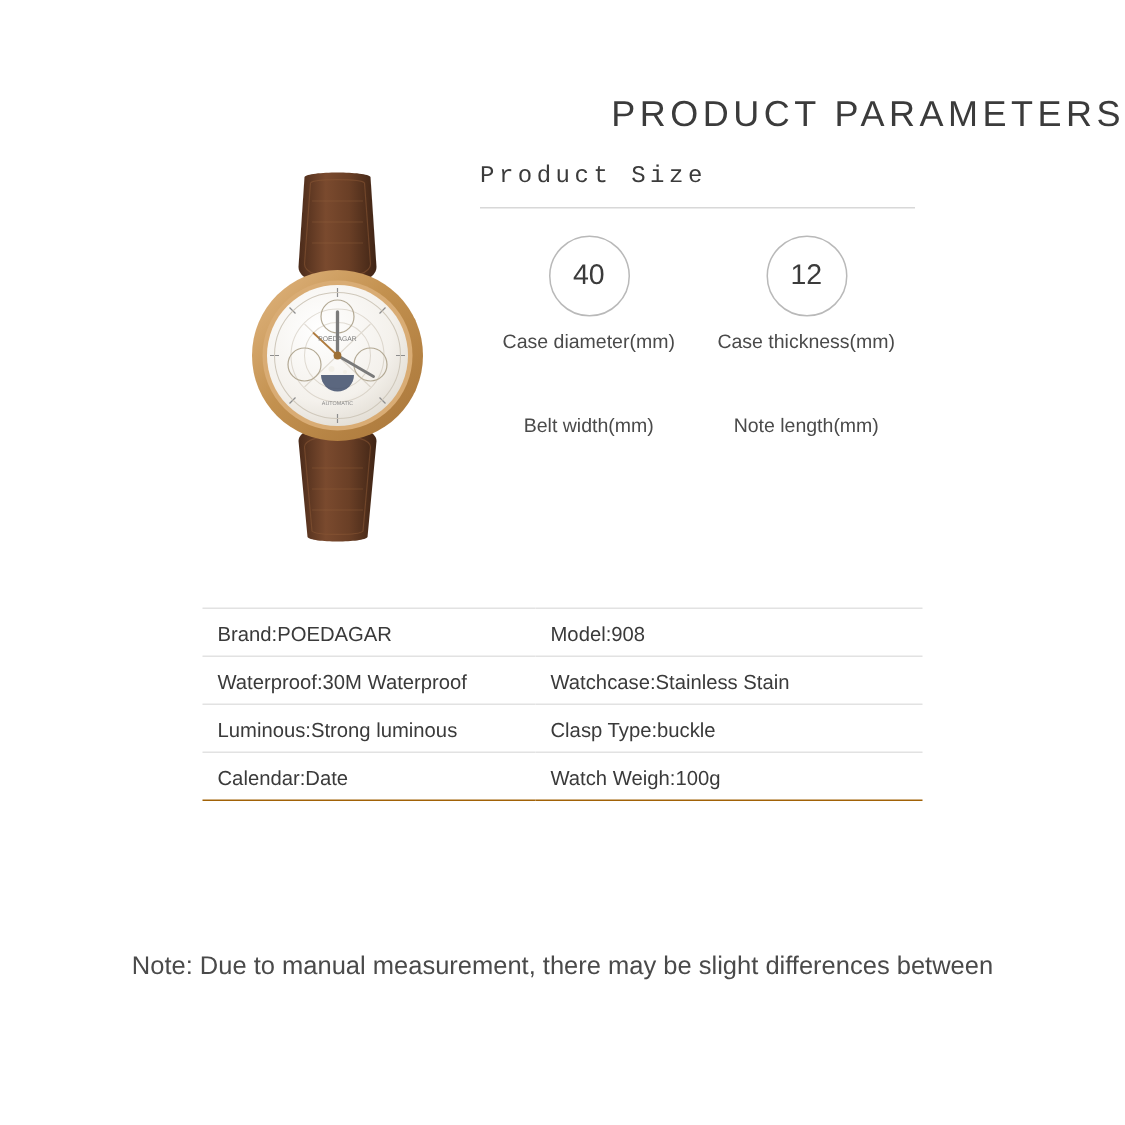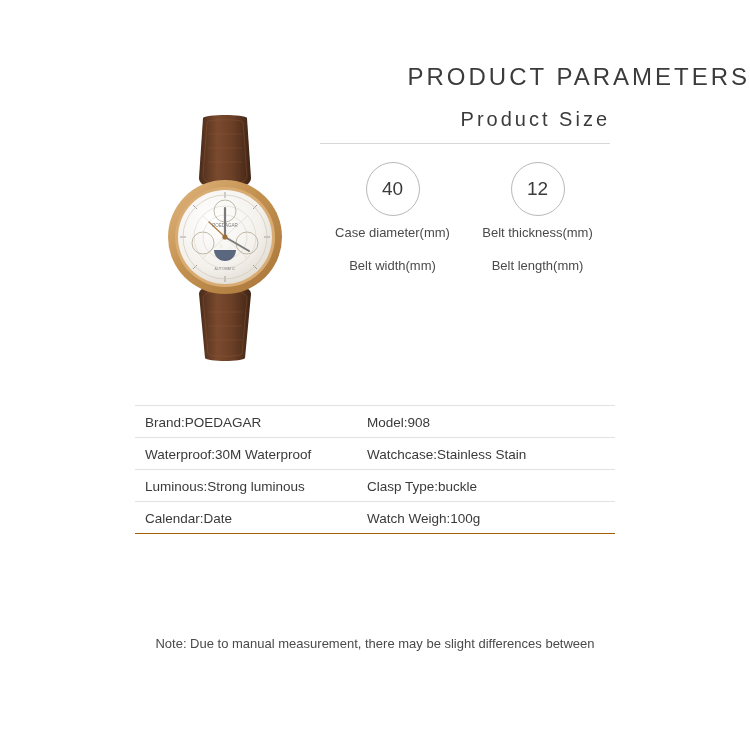--- a/index.html
+++ b/index.html
@@ -34,36 +34,37 @@
   }
 
   
   .size-block {
     position: absolute;
     left: 320px;
     top: 108px;
     width: 290px;
   }
   .size-heading {
-    text-align: right;
-    font-size: 20px;
+    text-align: left;
+    font-size: 16px;
     letter-spacing: 3px;
     color: #3b3b3b;
     padding-bottom: 12px;
+    font-family: Liberation Mono, monospace;
   }
   .size-rule {
     height: 1px;
     background: #d8d8d8;
     width: 100%;
   }
   .size-grid {
     margin-top: 18px;
     display: grid;
     grid-template-columns: 1fr 1fr;
-    row-gap: 9px;
+    row-gap: 32px;
   }
   .size-cell {
     display: flex;
     flex-direction: column;
     align-items: center;
   }
   .circle {
     width: 52px;
     height: 52px;
     border: 1px solid #b9b9b9;
@@ -115,21 +116,21 @@
     width: 212px;
   }
 
   
   .note {
     position: absolute;
     left: 0;
     top: 634px;
     width: 750px;
     text-align: center;
-    font-size: 13px;
+    font-size: 17px;
     line-height: 20px;
     color: #4a4a4a;
   }
   .note span {
     display: block;
   }
 </style>
 </head>
 <body>
 
@@ -216,29 +217,29 @@
     <div class="size-rule"></div>
     <div class="size-grid">
 
       <div class="size-cell">
         <div class="circle">40</div>
         <div class="size-label">Case diameter(mm)</div>
       </div>
 
       <div class="size-cell">
         <div class="circle">12</div>
-        <div class="size-label">Belt  thickness(mm)</div>
+        <div class="size-label">Case  thickness(mm)</div>
       </div>
 
       <div class="size-cell">
         <div class="size-label">Belt width(mm)</div>
       </div>
 
       <div class="size-cell">
-        <div class="size-label">Belt length(mm)</div>
+        <div class="size-label">Note length(mm)</div>
       </div>
 
     </div>
   </div>
 
   <table class="spec-table">
     <tbody>
       <tr>
         <td class="col-left">Brand:POEDAGAR</td>
         <td>Model:908</td>

